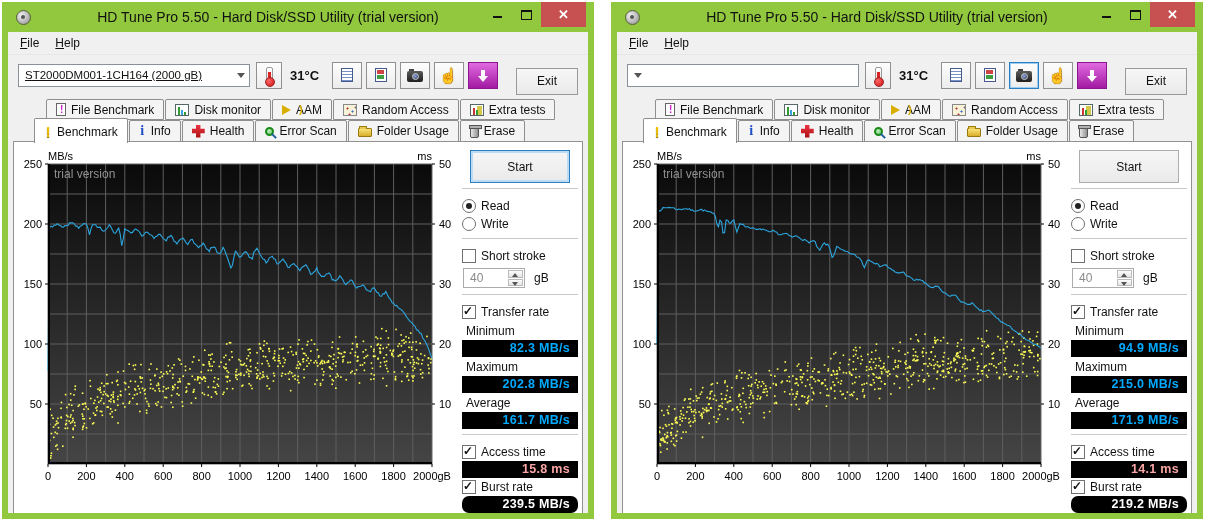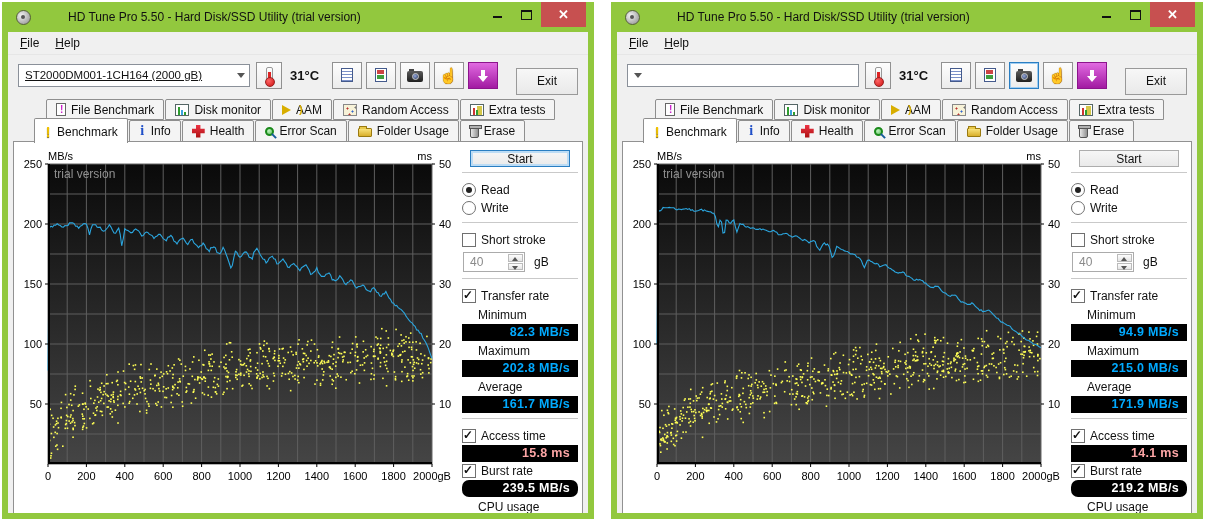--- a/index.html
+++ b/index.html
@@ -3,21 +3,21 @@
 <meta charset="utf-8">
 <style>
   html,body{margin:0;padding:0;background:#fff;}
   body{width:1211px;height:522px;font-family:"Liberation Sans",sans-serif;-webkit-font-smoothing:antialiased;}
   #desktop{display:flex;gap:17px;padding:2px;box-sizing:border-box;}
   .window{width:592px;height:517px;box-sizing:border-box;background:#f0f0f0;border:6px solid #92c83e;border-top:none;display:flex;flex-direction:column;overflow:hidden;}
   
   .titlebar{height:30px;background:#92c83e;position:relative;display:flex;align-items:center;padding-left:8px;flex:none;}
   .app-icon{width:13px;height:13px;border-radius:50%;background:radial-gradient(circle at 35% 35%,#f2f2f2,#8a8a8a);border:1px solid #55603a;position:relative;}
   .app-icon::after{content:"";position:absolute;left:4px;top:4px;width:4px;height:4px;border-radius:50%;background:#555;}
-  .title-text{position:absolute;left:60px;right:120px;font-size:12px;color:#111;white-space:nowrap;overflow:hidden;}
+  .title-text{position:absolute;left:60px;right:120px;text-align:center;font-size:14px;color:#111;white-space:nowrap;overflow:hidden;}
   .caption-buttons{position:absolute;right:2px;top:0;display:flex;align-items:flex-start;}
   .cap-btn{display:flex;align-items:center;justify-content:center;cursor:default;}
   .cap-btn.min,.cap-btn.max{width:29px;height:26px;}
   .min-glyph{width:9px;height:2px;background:#111;margin-top:4px;}
   .max-glyph{width:9px;height:7px;border:1px solid #111;border-top:2px solid #111;background:transparent;}
   .cap-btn.close{width:45px;height:25px;background:#c75050;color:#fff;font-size:13px;font-weight:bold;}
   
   .menubar{height:22px;background:#f0f0f0;display:flex;align-items:center;padding-left:4px;border-bottom:1px solid #e6e6e6;flex:none;}
   .menu-item{display:inline-block;padding:2px 8px;font-size:12px;color:#111;}
   .menu-item::first-letter{text-decoration:underline;}
@@ -71,36 +71,36 @@
   .error-scan-icon::after{content:"";position:absolute;width:6px;height:2px;background:#155a9a;transform:rotate(45deg);right:-5px;bottom:-3px;}
   .folder-icon{width:14px;height:9px;background:linear-gradient(#f8e27a,#d9ae2a);border:1px solid #9a7a10;border-radius:1px;position:relative;margin-top:3px;}
   .folder-icon::before{content:"";position:absolute;top:-3px;left:0;width:6px;height:2px;background:#e8c94a;border:1px solid #9a7a10;border-bottom:none;border-radius:1px 1px 0 0;}
   .erase-icon{width:9px;height:11px;background:linear-gradient(90deg,#e8e8e8,#909090);border:1px solid #555;border-radius:0 0 2px 2px;position:relative;margin-top:2px;}
   .erase-icon::before{content:"";position:absolute;top:-3px;left:-2px;width:11px;height:2px;background:#b0b0b0;border:1px solid #555;}
   
   .page{flex:1;margin:0 5px 5px 5px;margin-top:-1px;background:#fff;border:1px solid #919191;position:relative;z-index:1;display:flex;padding:6px 2px 0 2px;box-sizing:border-box;}
   .chart-wrap{width:446px;flex:none;}
   
   .panel{width:116px;margin-left:auto;margin-right:2px;display:flex;flex-direction:column;font-size:12px;color:#111;}
-  .start-btn{width:100px;height:17px;align-self:center;background:linear-gradient(#f6f6f6,#eaeaea);border:1px solid #adadad;font-size:12px;font-family:"Liberation Sans",sans-serif;color:#111;margin-top:2px;}
+  .start-btn{width:100px;height:33px;align-self:center;background:linear-gradient(#f6f6f6,#eaeaea);border:1px solid #adadad;font-size:12px;font-family:"Liberation Sans",sans-serif;color:#111;margin-top:2px;}
   .start-btn.focused{border:1px solid #2a7ec2;box-shadow:0 0 0 2px #bcdcf5 inset;}
   .sep{height:2px;border-top:1px solid #c9c9c9;border-bottom:1px solid #fff;margin:5px 0;}
   .radio-row,.check-row{display:flex;align-items:center;gap:5px;margin:2px 0;}
   .radio{width:12px;height:12px;border:1px solid #707070;border-radius:50%;background:#fff;display:inline-block;position:relative;flex:none;}
   .radio.checked::after{content:"";position:absolute;left:3px;top:3px;width:6px;height:6px;border-radius:50%;background:#222;}
   .checkbox{width:12px;height:12px;border:1px solid #707070;background:#fff;display:inline-block;position:relative;flex:none;}
   .checkbox.checked::after{content:"✓";position:absolute;left:0;top:-2px;font-weight:bold;font-size:12px;color:#111;}
   .spin-row{display:flex;align-items:center;gap:9px;margin:3px 0 1px 1px;}
   .spinbox{width:62px;height:20px;border:1px solid #ababab;background:#fff;display:inline-flex;align-items:center;position:relative;padding-left:6px;box-sizing:border-box;}
   .spin-val{color:#8a8a8a;font-size:12px;}
   .spin-btns{position:absolute;right:1px;top:1px;bottom:1px;width:15px;display:flex;flex-direction:column;gap:1px;}
   .su,.sd{flex:1;background:linear-gradient(#fdfdfd,#e4e4e4);border:1px solid #bbb;position:relative;}
   .su::after{content:"";position:absolute;left:3px;top:2px;border-left:3px solid transparent;border-right:3px solid transparent;border-bottom:4px solid #555;}
   .sd::after{content:"";position:absolute;left:3px;top:2px;border-left:3px solid transparent;border-right:3px solid transparent;border-top:4px solid #555;}
-  .stat-label{margin:3px 0 2px 16px;}
+  .stat-label{margin:3px 0 2px 4px;}
   .stat-box{height:16px;background:#000;font-weight:bold;font-size:12.5px;text-align:right;padding:1px 8px 0 0;letter-spacing:.3px;}
   .stat-box.cyan{color:#00aaff;}
   .stat-box.yellow{color:#fca5a5;}
   .stat-box.white{color:#fff;border-radius:7px;}
   .chart-svg text{font-family:"Liberation Sans",sans-serif;}
 </style>
 </head>
 <body>
 
 <div id="desktop">

